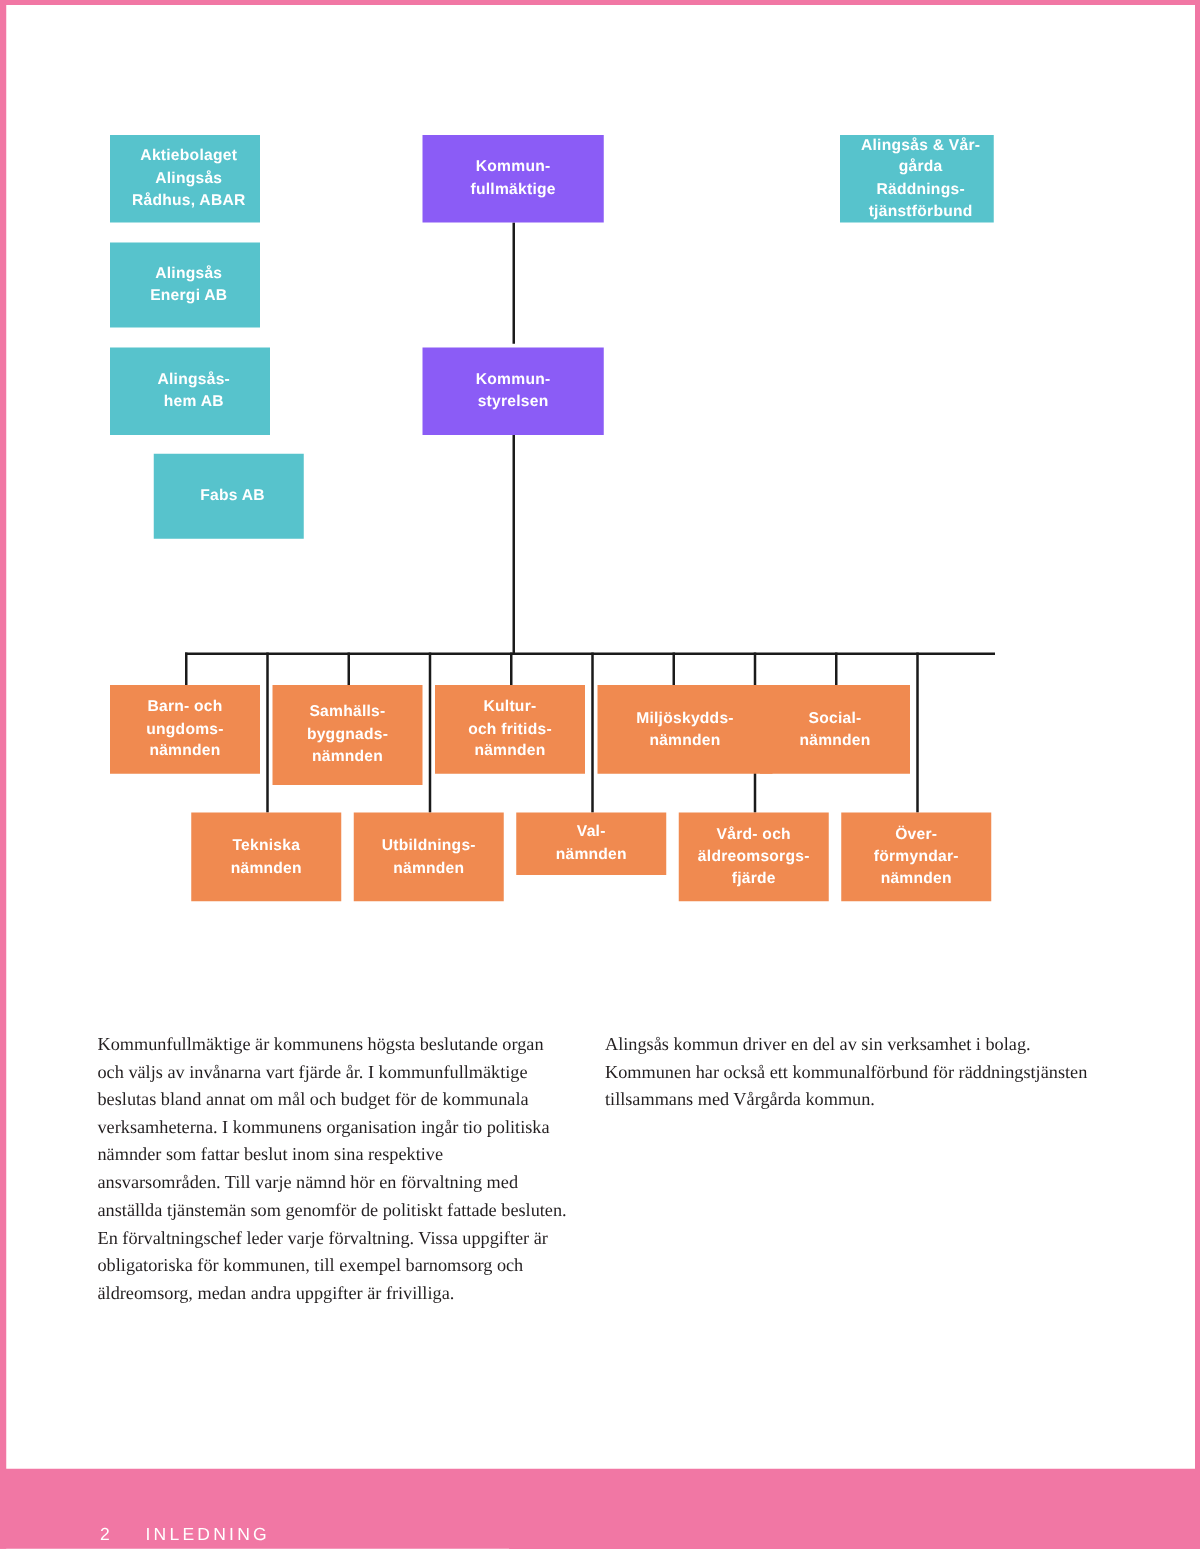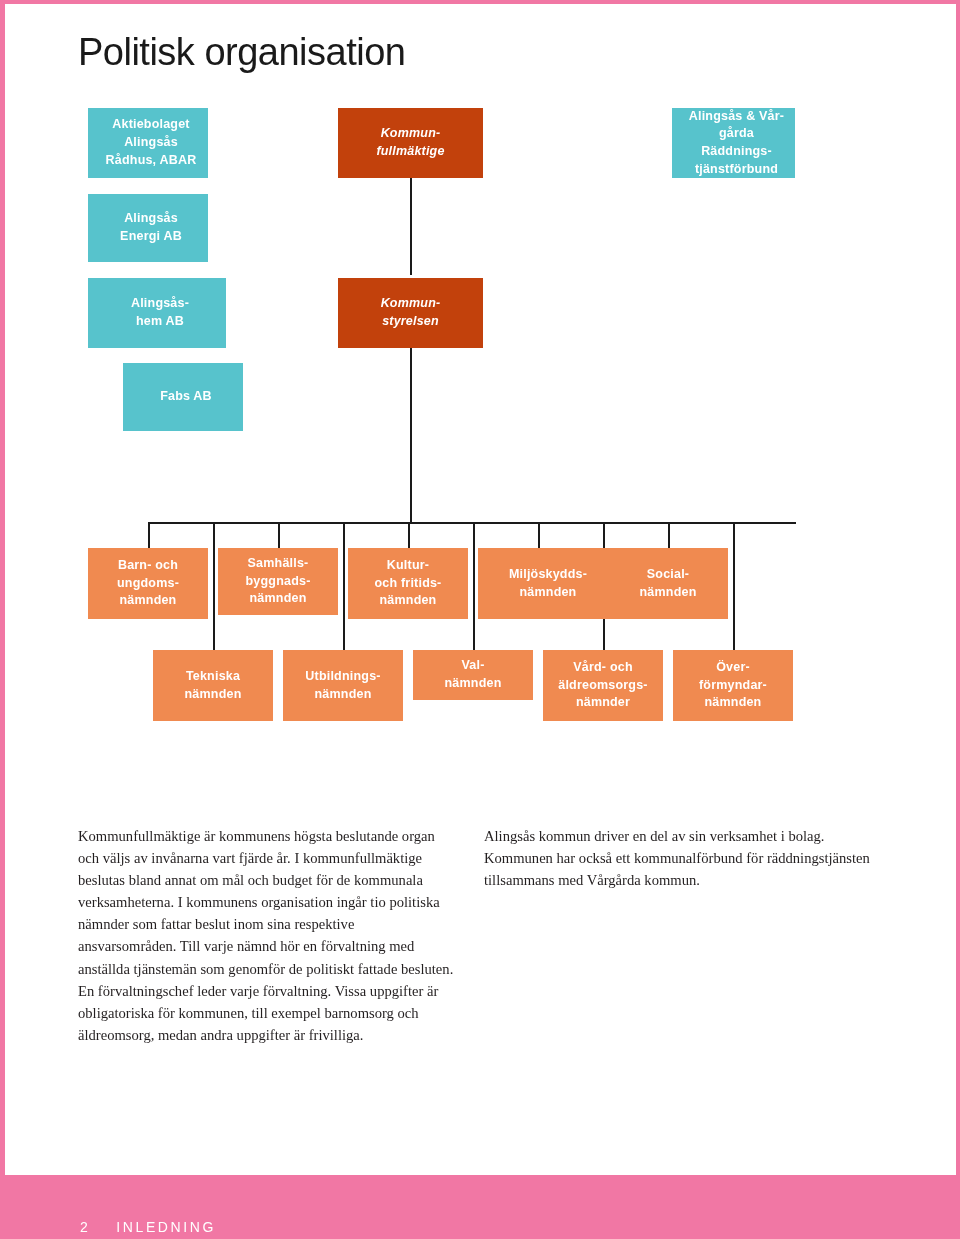--- a/index.html
+++ b/index.html
@@ -68,21 +68,21 @@
     color: #ffffff;
     font-size: 12.5px;
     font-weight: 700;
     line-height: 1.42;
     letter-spacing: 0.2px;
     padding: 2px 6px;
     z-index: 3;
     font-family: "Liberation Sans", sans-serif;
   }
   .node.teal  { background: #57C3CC; padding-left: 12px; }
-  .node.pink  { background: #c2410c; font-style: italic; }
+  .node.pink  { background: #8b5cf6; }
   .node.orange{ background: #F08A50; }
   .node span { display: block; white-space: pre-line; }
 
   .conn {
     position: absolute;
     background: #1a1a1a;
     z-index: 1;
   }
   .conn.v { width: 1.6px; }
   .conn.h { height: 1.6px; }
@@ -129,21 +129,20 @@
 </style>
 </head>
 <body>
 
 <div id="page">
 
   <div class="edge-left"></div>
   <div class="edge-right"></div>
   <div class="edge-top"></div>
 
-  <h1 id="page-title">Politisk organisation</h1>
 
   <div id="org-chart">
 
     <div class="conn v" style="left:410px; top:178px; height:97px;"></div>
     <div class="conn v" style="left:410px; top:348px; height:175px;"></div>
 
     <div class="conn h" style="left:148px; top:522px; width:648px;"></div>
 
     <div class="conn v" style="left:148px; top:522px; height:26px;"></div>
     <div class="conn v" style="left:278px; top:522px; height:26px;"></div>
@@ -172,40 +171,40 @@
       <span>Alingsås &amp; Vår-
 gårda Räddnings-
 tjänstförbund</span>
     </div>
 
     <div class="node teal" style="left:88px; top:194px; width:120px; height:68px;">
       <span>Alingsås
 Energi AB</span>
     </div>
 
-    <div class="node teal" style="left:88px; top:278px; width:138px; height:70px;">
+    <div class="node teal" style="left:88px; top:278px; width:128px; height:70px;">
       <span>Alingsås-
 hem AB</span>
     </div>
 
     <div class="node pink" style="left:338px; top:278px; width:145px; height:70px;">
       <span>Kommun-
 styrelsen</span>
     </div>
 
     <div class="node teal" style="left:88px; top:363px; width:120px; height:68px;margin-left:35px;">
       <span>Fabs AB</span>
     </div>
 
     <div class="node orange" style="left:88px; top:548px; width:120px; height:71px;">
       <span>Barn- och
 ungdoms-
 nämnden</span>
     </div>
-    <div class="node orange" style="left:218px; top:548px; width:120px; height:67px;">
+    <div class="node orange" style="left:218px; top:548px; width:120px; height:80px;">
       <span>Samhälls-
 byggnads-
 nämnden</span>
     </div>
     <div class="node orange" style="left:348px; top:548px; width:120px; height:71px;">
       <span>Kultur-
 och fritids-
 nämnden</span>
     </div>
     <div class="node orange" style="left:478px; top:548px; width:140px; height:71px;">
@@ -225,21 +224,21 @@
       <span>Utbildnings-
 nämnden</span>
     </div>
     <div class="node orange" style="left:413px; top:650px; width:120px; height:50px;">
       <span>Val-
 nämnden</span>
     </div>
     <div class="node orange" style="left:543px; top:650px; width:120px; height:71px;">
       <span>Vård- och
 äldreomsorgs-
-nämnder</span>
+fjärde</span>
     </div>
     <div class="node orange" style="left:673px; top:650px; width:120px; height:71px;">
       <span>Över-
 förmyndar-
 nämnden</span>
     </div>
 
   </div>
 
   <div id="body-text">

